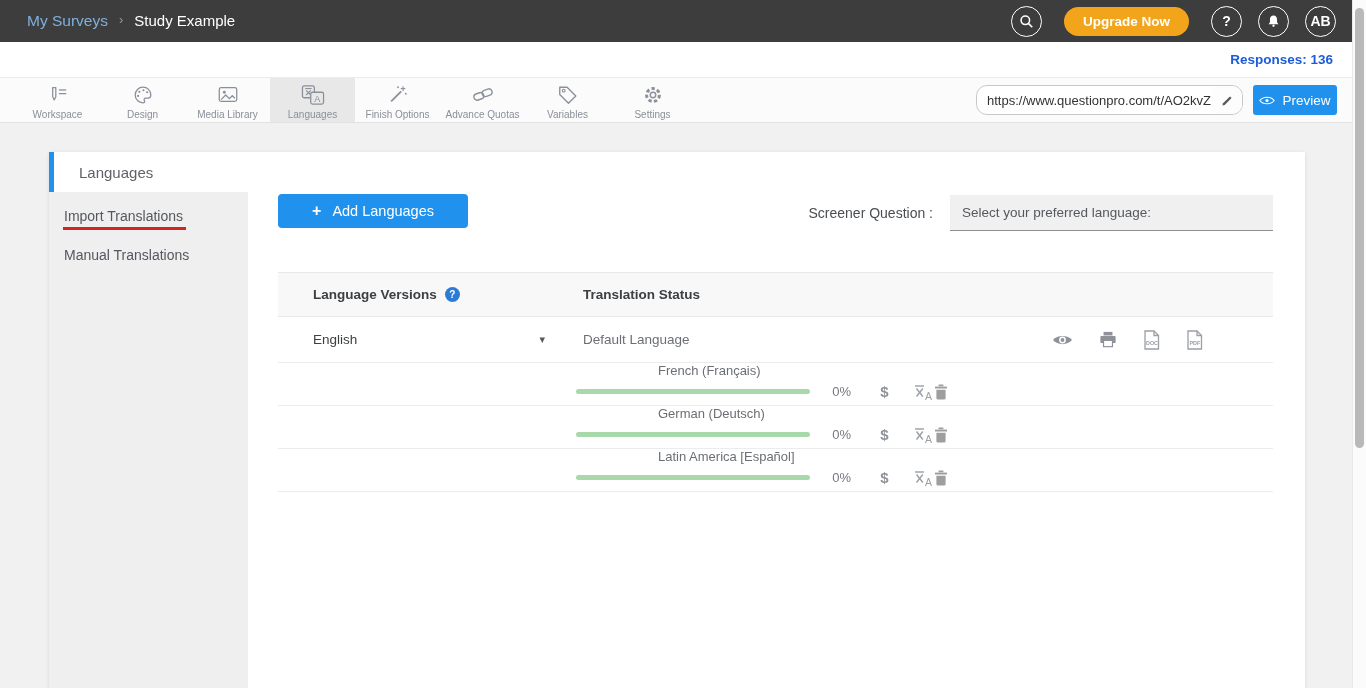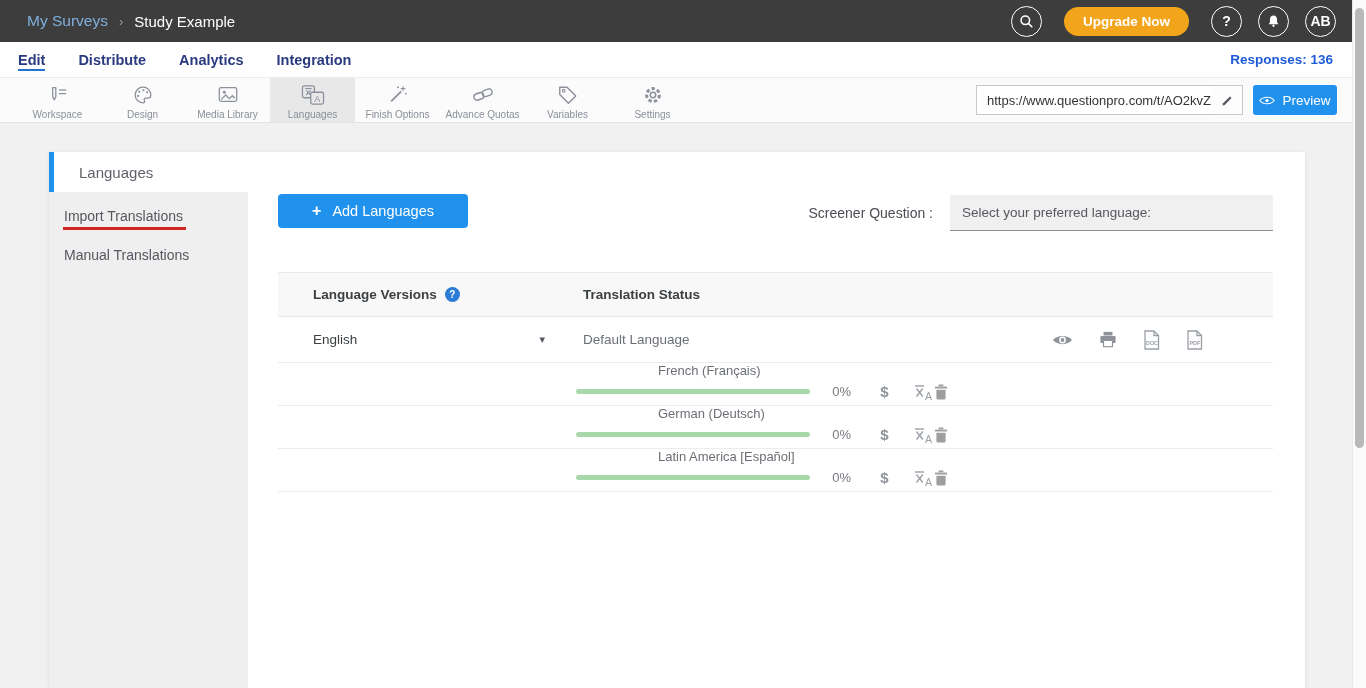--- a/index.html
+++ b/index.html
@@ -3,42 +3,42 @@
 <meta charset="utf-8">
 <style>
   * { margin:0; padding:0; box-sizing:border-box; }
   html,body { width:1366px; height:688px; overflow:hidden; font-family:"Liberation Sans", sans-serif; background:#f1f1f2; }
 
   
   .topbar { position:absolute; left:0; top:0; width:1366px; height:42px; background:#3d3d3d; display:flex; align-items:center; }
   .logo-block { width:143px; height:42px; background:#2191ee; display:flex; align-items:center; padding-left:15px; gap:9px; cursor:pointer; }
   .product-name { color:#fff; font-size:16px; }
   .caret-down { width:0; height:0; border-left:5px solid transparent; border-right:5px solid transparent; border-top:6px solid #fff; margin-left:2px; }
-  .breadcrumb { display:flex; align-items:center; margin-left:27px; gap:11px; }
+  .breadcrumb { display:flex; align-items:flex-start; margin-left:27px; gap:11px; }
   .bc-parent { color:#7fb0dd; font-size:15.5px; cursor:pointer; }
   .bc-sep { color:#9b9b9b; font-size:13px; }
   .bc-current { color:#fff; font-size:15px; }
   .topbar-right { margin-left:auto; display:flex; align-items:center; gap:16px; padding-right:30px; }
   .circle-btn { width:31px; height:31px; border:1.5px solid #fff; border-radius:50%; display:flex; align-items:center; justify-content:center; color:#fff; font-size:14px; font-weight:bold; flex:none; cursor:pointer; background:transparent; }
   .upgrade-btn { height:29px; padding:0 19px; border-radius:15px; background:#f2a51b; color:#fff; font-weight:bold; font-size:13.5px; display:flex; align-items:center; margin:0 6px; cursor:pointer; border:none; }
 
   
   .navbar { position:absolute; left:0; top:42px; width:1366px; height:36px; background:#fff; border-bottom:1px solid #ececec; display:flex; align-items:center; }
   .nav-tabs { display:flex; padding-left:18px; gap:33px; height:100%; align-items:center; }
   .nav-tab { color:#2a3a80; font-size:14.5px; font-weight:600; position:relative; cursor:pointer; height:100%; display:flex; align-items:center; }
   .nav-tab.active::after { content:""; position:absolute; left:0; right:0; bottom:6px; height:2px; background:#2372ce; }
   .responses { margin-left:auto; padding-right:33px; color:#1d5bd8; font-size:13.5px; font-weight:bold; }
 
   
   .toolbar { position:absolute; left:0; top:78px; width:1366px; height:45px; background:#fbfbfc; border-bottom:1px solid #e2e2e2; display:flex; padding-left:15px; }
   .tool-item { width:85px; display:flex; flex-direction:column; align-items:center; justify-content:flex-start; padding-top:6px; gap:3px; cursor:pointer; }
   .tool-item.active { background:#e8e8e9; }
   .tool-label { font-size:10px; color:#8a8f99; white-space:nowrap; }
   .tool-ico { height:22px; display:flex; align-items:center; }
-  .url-wrap { position:absolute; right:123px; top:85px; width:267px; height:30px; border:1px solid #c9c9c9; border-radius:0; background:#fff; display:flex; align-items:center; overflow:hidden; }
+  .url-wrap { position:absolute; right:123px; top:85px; width:267px; height:30px; border:1px solid #c9c9c9; border-radius:11px; background:#fff; display:flex; align-items:center; overflow:hidden; }
   .url-text { flex:1; font-size:13px; color:#333; padding-left:10px; white-space:nowrap; overflow:hidden; }
   .url-edit { width:30px; height:100%; display:flex; align-items:center; justify-content:center; cursor:pointer; background:#fdfdfd; }
   .preview-btn { position:absolute; right:29px; top:85px; width:84px; height:30px; background:#2191ee; border:none; border-radius:3px; color:#fff; font-size:13.5px; display:flex; align-items:center; justify-content:center; gap:7px; cursor:pointer; }
 
   
   .card { position:absolute; left:49px; top:152px; width:1256px; bottom:0; background:#fff; box-shadow:0 1px 4px rgba(0,0,0,.10); }
   .card-header { height:40px; display:flex; align-items:center; padding-left:30px; color:#5f6368; font-size:15px; position:relative; background:#fff; }
   .card-accent { position:absolute; left:0; top:0; width:5px; height:40px; background:#2191ee; }
   .side { position:absolute; left:0; top:40px; width:199px; bottom:0; background:#efeff0; padding-top:4px; }
   .side-item { height:39px; display:flex; align-items:center; padding-left:15px; font-size:14px; color:#55585e; cursor:pointer; position:relative; }
@@ -102,26 +102,20 @@
         <circle cx="11" cy="18" r="1.7" fill="#fff"></circle>
       </svg>
     </span>
     <span class="circle-btn">
         <span>AB</span>
       </span>
   </div>
 </div>
 
 <div class="navbar">
-  <div class="nav-tabs">
-    <span class="nav-tab active">Edit</span>
-    <span class="nav-tab">Distribute</span>
-    <span class="nav-tab">Analytics</span>
-    <span class="nav-tab">Integration</span>
-  </div>
   <span class="responses">Responses: 136</span>
 </div>
 
 <div class="toolbar">
   <div class="tool-item">
     <span class="tool-ico">
       <svg width="22" height="22" viewBox="0 0 24 24">
         <path d="M6.2 4 v10 l1.7 3.4 1.7-3.4 V4 Z" stroke="#8b909a" stroke-width="1.4" fill="none" stroke-linejoin="round"></path>
         <line x1="13" y1="6.5" x2="21" y2="6.5" stroke="#8b909a" stroke-width="1.4"></line>
         <line x1="13" y1="10.5" x2="21" y2="10.5" stroke="#8b909a" stroke-width="1.4"></line>

